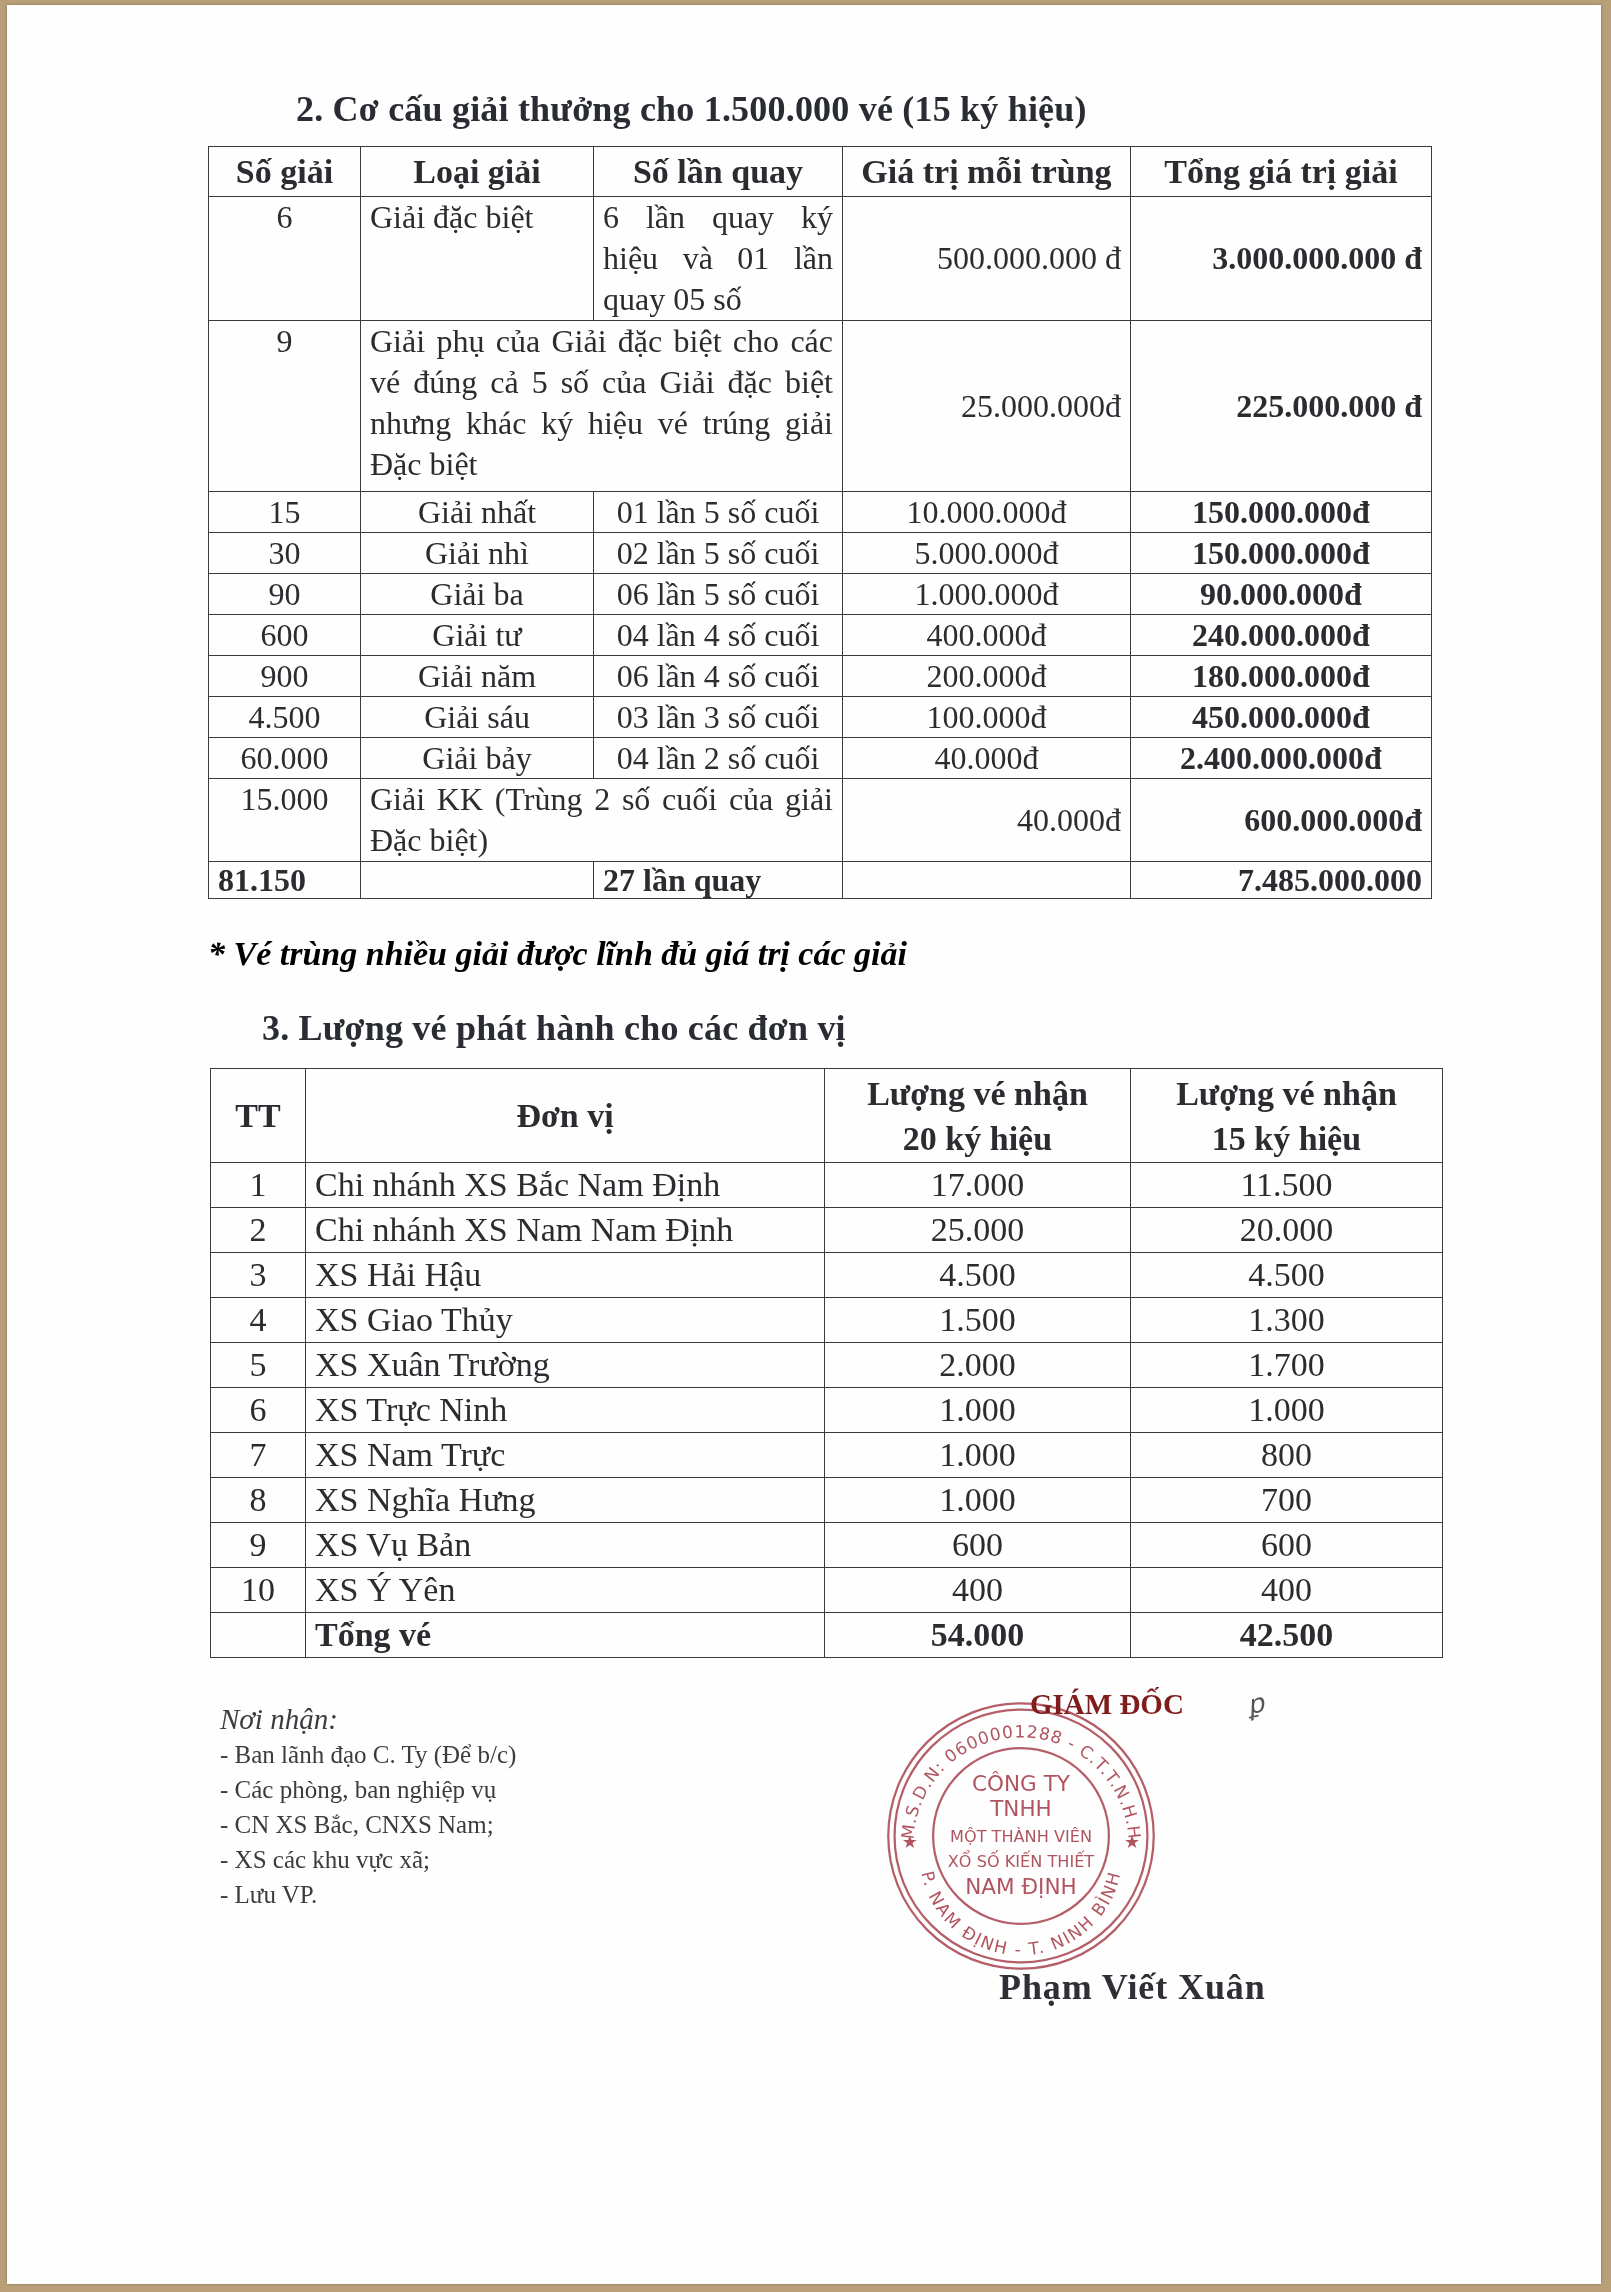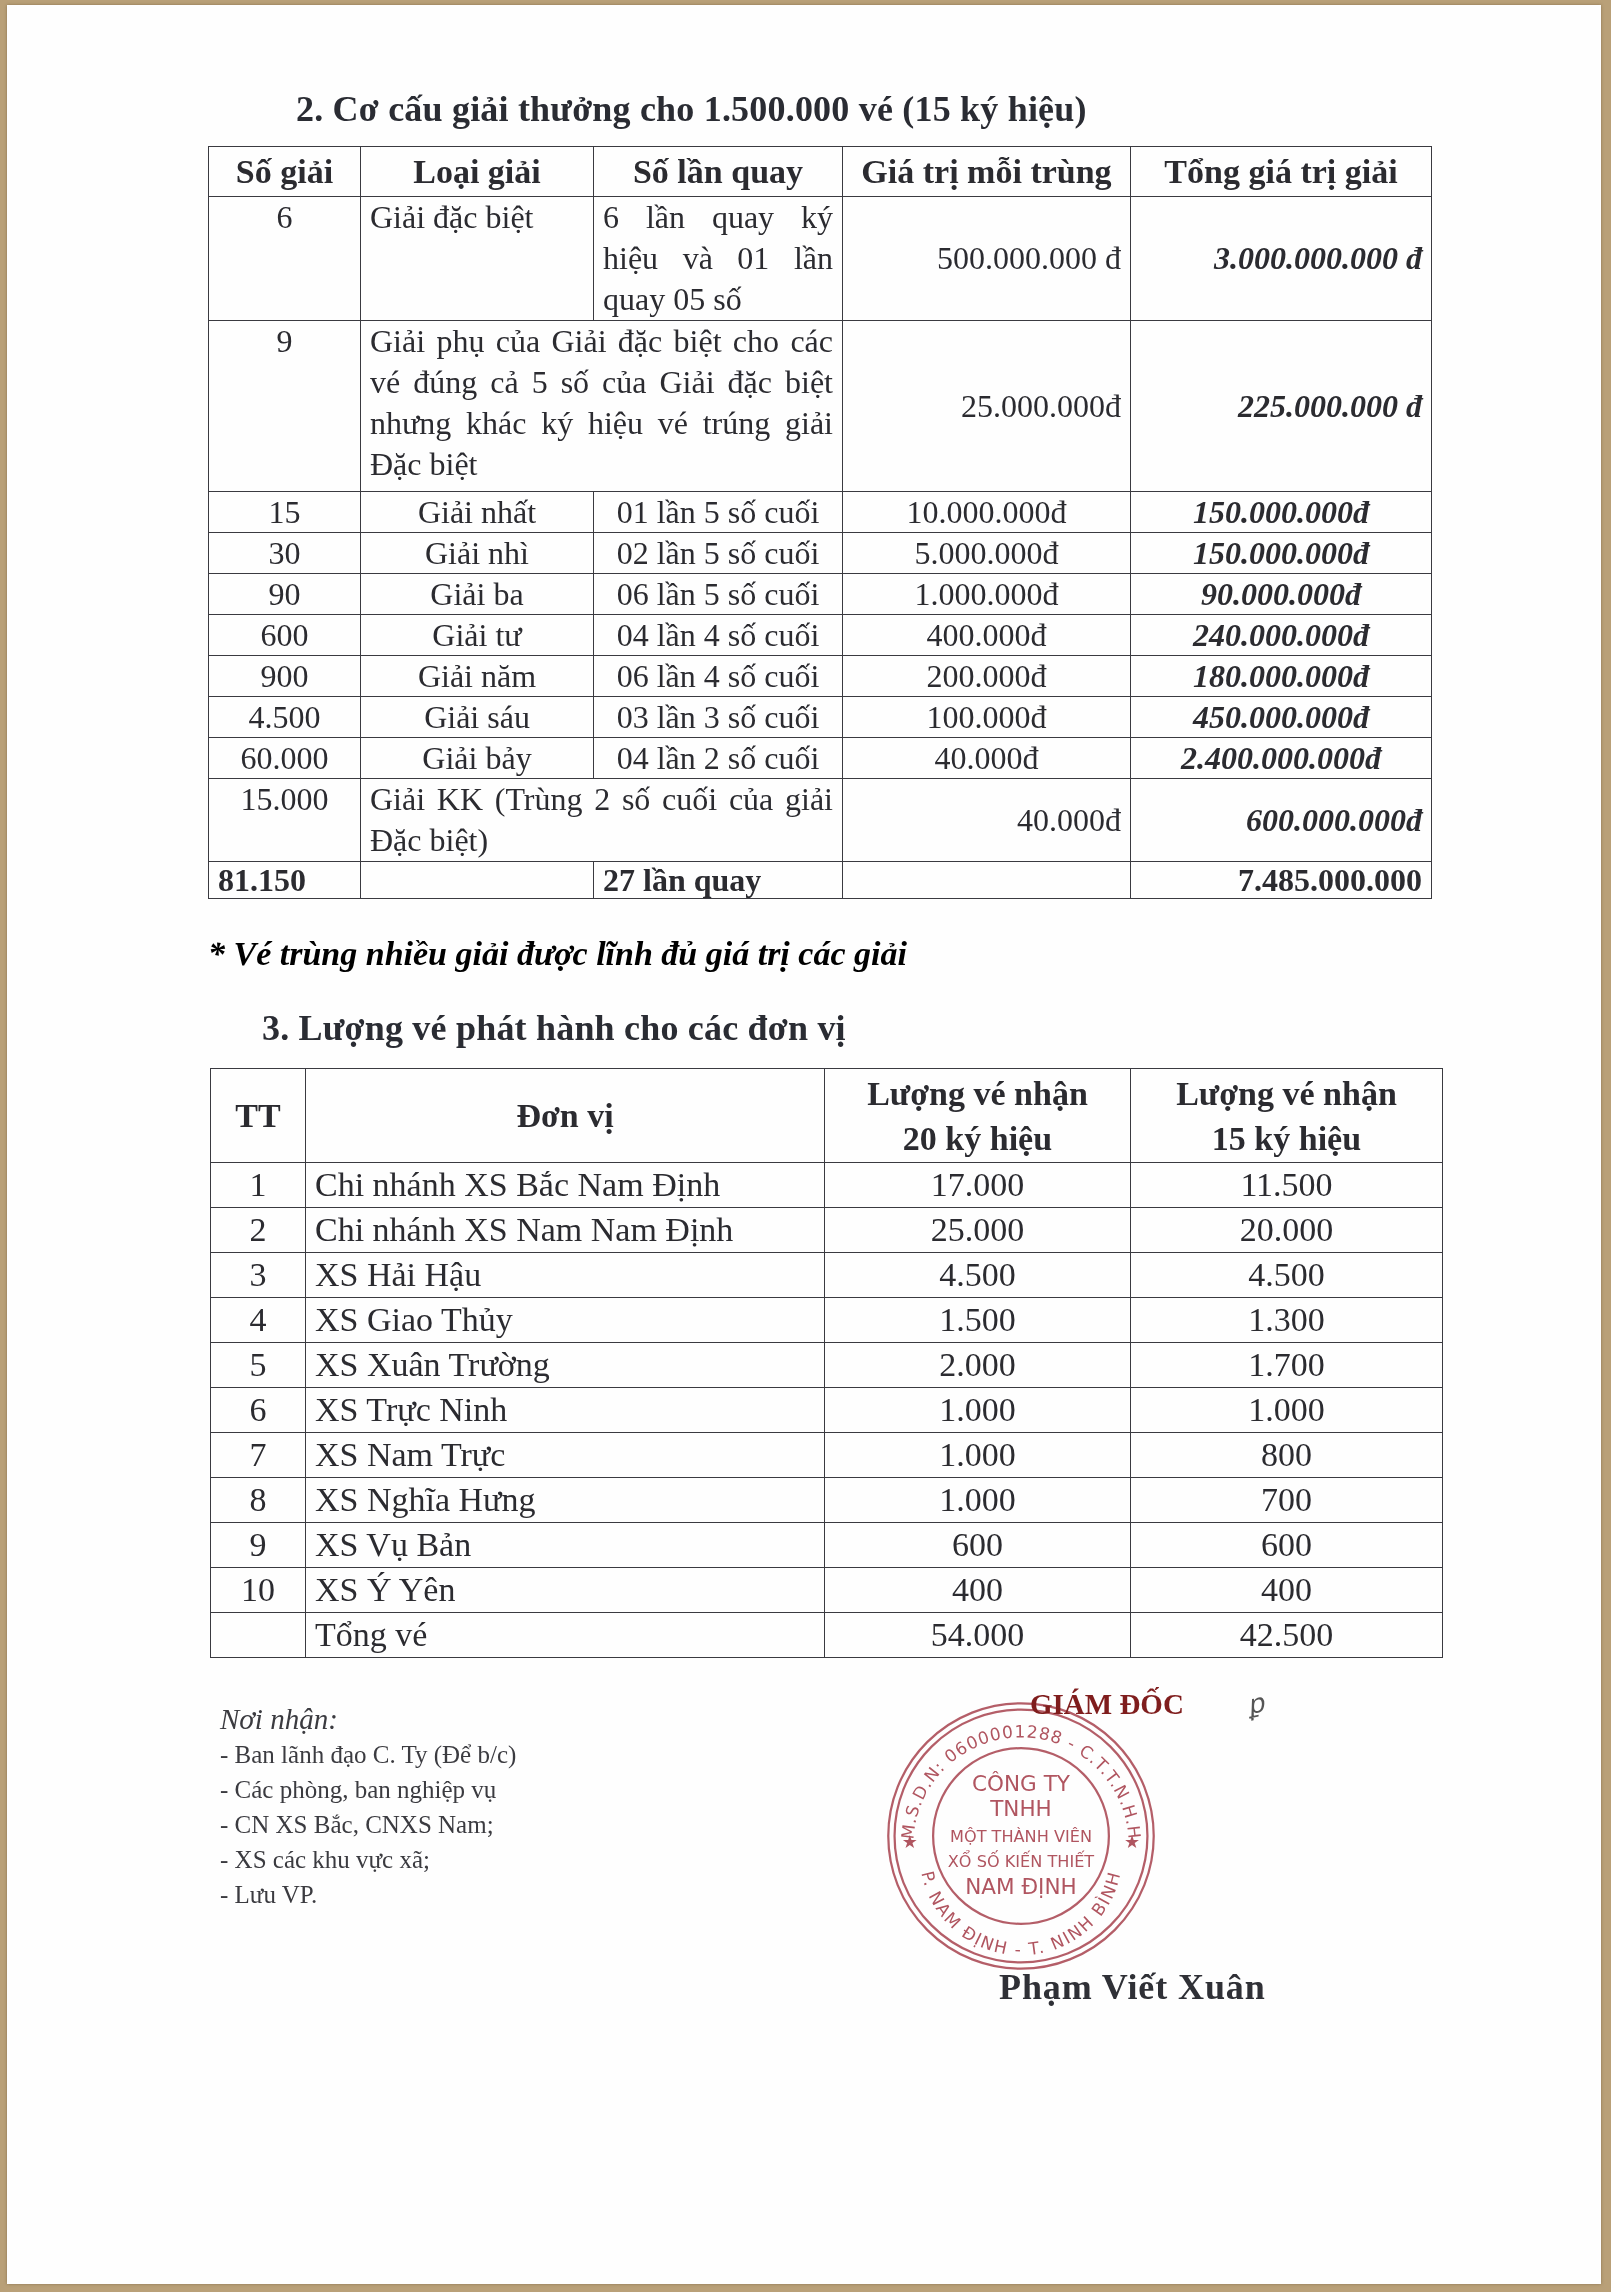--- a/index.html
+++ b/index.html
@@ -19,30 +19,30 @@
     font-weight:bold; letter-spacing:0.2px;
   }
   #h2 { left:260px; top:88px;margin-left:36px; }
   #h3 { left:262px; top:1007px; }
   table { position:absolute; border-collapse:collapse; table-layout:fixed;padding-left:42px; }
   td, th { border:1.8px solid #3a3a40; padding:0 9px; font-size:32px; line-height:41px; color:#2b2b30; vertical-align:top; font-weight:normal; }
   #t1 { left:208px; top:146px; width:1223px; }
   #t1 th { height:49px; vertical-align:middle; text-align:center; font-size:34px; font-weight:bold; }
   #t1 td.num { text-align:center; }
   #t1 td.right { text-align:right; vertical-align:middle; }
-  #t1 td.bold { font-weight:bold;font-style:italic; }
+  #t1 td.bold { font-weight:bold; }
   #t1 tr.single td { height:40px; line-height:40px;text-align:center; }
   #t1 td.just { text-align:justify; text-align-last:left; }
   #t1 tr.total td { font-weight:bold; height:36px; line-height:36px; vertical-align:middle; }
   #t1 tr.total td.first { text-align:left; }
   #t2 { left:210px; top:1068px; width:1232px; }
   #t2 th { height:93px; vertical-align:middle; text-align:center; font-size:34px; font-weight:bold; line-height:45px; }
   #t2 td { height:44px; line-height:44px; font-size:34px; vertical-align:middle; }
   #t2 td.c { text-align:center; }
-  #t2 tr.total td { font-weight:normal; }
+  #t2 tr.total td { font-weight:bold; }
   .note {
     position:absolute; left:208px; top:935px; font-size:34px; font-style:italic; font-weight:bold; white-space:nowrap; color:#000000;
   }
   .recipients { position:absolute; left:220px; top:1702px; font-size:25px; line-height:35px; color:#3b3b40; }
   .recipients .title { font-style:italic; font-size:29px; }
   .sign-title { position:absolute; left:1030px; top:1688px; font-size:29px; font-weight:bold; color:#7f1d1d; white-space:nowrap; }
   .sign-mark { position:absolute; left:1247px; top:1684px; font-size:27px; font-style:italic; color:#555; transform:rotate(-12deg); }
   .signer { position:absolute; left:999px; top:1966px; font-size:36px; font-weight:bold; color:#2f3036; white-space:nowrap; letter-spacing:0.9px; }
   .stamp { position:absolute; left:882px; top:1697px; width:278px; height:278px; }
   .stamp svg { width:278px; height:278px; }

